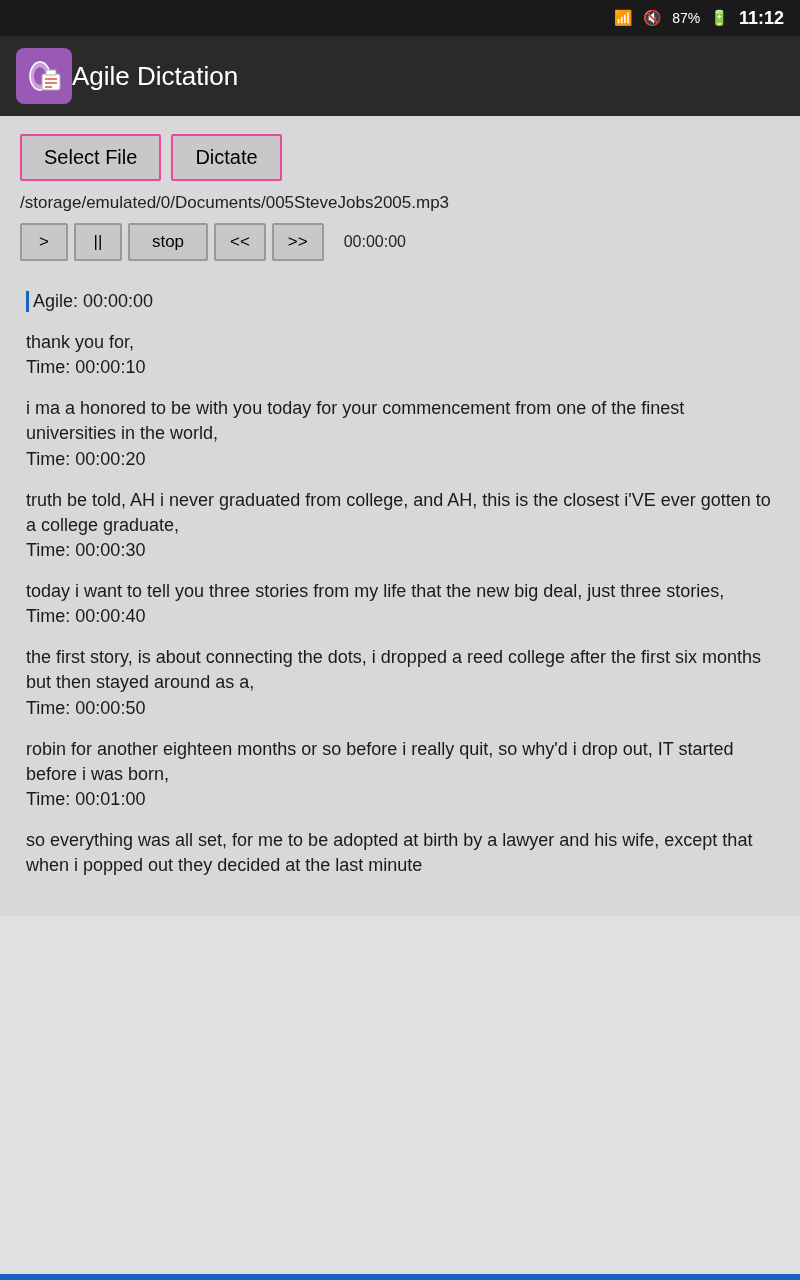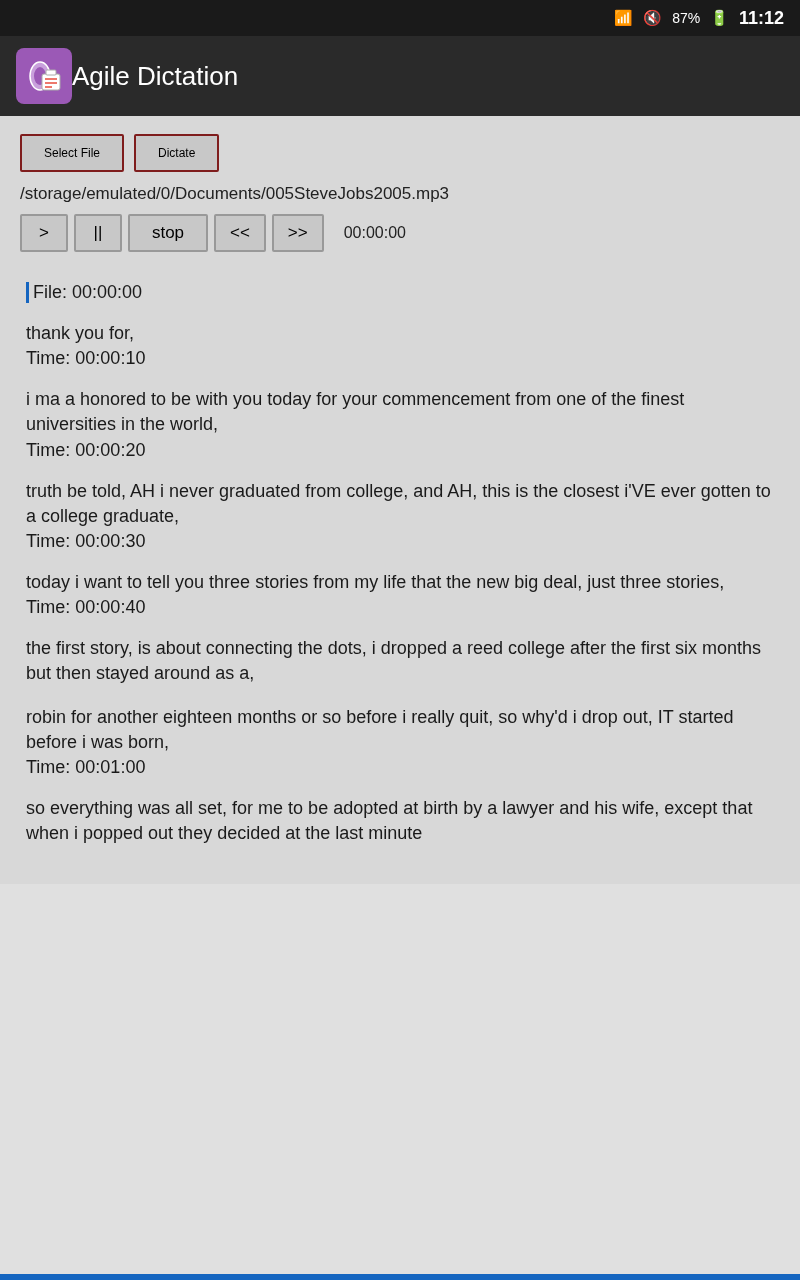--- a/index.html
+++ b/index.html
@@ -70,23 +70,23 @@
     }
 
     
     #toolbar {
       display: flex;
       gap: 10px;
       margin-bottom: 12px;
     }
     .toolbar-btn {
       background: #c8c8c8;
-      border: 2px solid #7f1d1d;
+      border: 2px solid #ec4899;
       padding: 10px 22px;
-      font-size: 12px;
+      font-size: 20px;
       cursor: pointer;
       border-radius: 2px;
     }
 
     
     #file-path {
       font-size: 17px;
       color: #222;
       margin-bottom: 10px;
     }
@@ -191,40 +191,41 @@
     <button class="ctrl-btn">||</button>
     <button class="ctrl-btn ctrl-btn-wide">stop</button>
     <button class="ctrl-btn">&lt;&lt;</button>
     <button class="ctrl-btn">&gt;&gt;</button>
     <span id="time-display">00:00:00</span>
   </div>
 
   <div id="transcript">
 
   <div class="transcript-segment">
-        <div class="transcript-time cursor-line">File: 00:00:00</div>
+        <div class="transcript-time cursor-line">Agile: 00:00:00</div>
       </div>
       <div class="transcript-segment">
         <div class="transcript-text">thank you for,</div>
         <div class="transcript-time">Time: 00:00:10</div>
       </div>
       <div class="transcript-segment">
         <div class="transcript-text">i ma a honored to be with you today for your commencement from one of the finest universities in the world,</div>
         <div class="transcript-time">Time: 00:00:20</div>
       </div>
       <div class="transcript-segment">
         <div class="transcript-text">truth be told, AH i never graduated from college, and AH, this is the closest i'VE ever gotten to a college graduate,</div>
         <div class="transcript-time">Time: 00:00:30</div>
       </div>
       <div class="transcript-segment">
         <div class="transcript-text">today i want to tell you three stories from my life that the new big deal, just three stories,</div>
         <div class="transcript-time">Time: 00:00:40</div>
       </div>
       <div class="transcript-segment">
         <div class="transcript-text">the first story, is about connecting the dots, i dropped a reed college after the first six months but then stayed around as a,</div>
+        <div class="transcript-time">Time: 00:00:50</div>
       </div>
       <div class="transcript-segment">
         <div class="transcript-text">robin for another eighteen months or so before i really quit, so why'd i drop out, IT started before i was born,</div>
         <div class="transcript-time">Time: 00:01:00</div>
       </div>
       <div class="transcript-segment">
         <div class="transcript-text">so everything was all set, for me to be adopted at birth by a lawyer and his wife, except that when i popped out they decided at the last minute</div>
       </div>
     </div>
 

